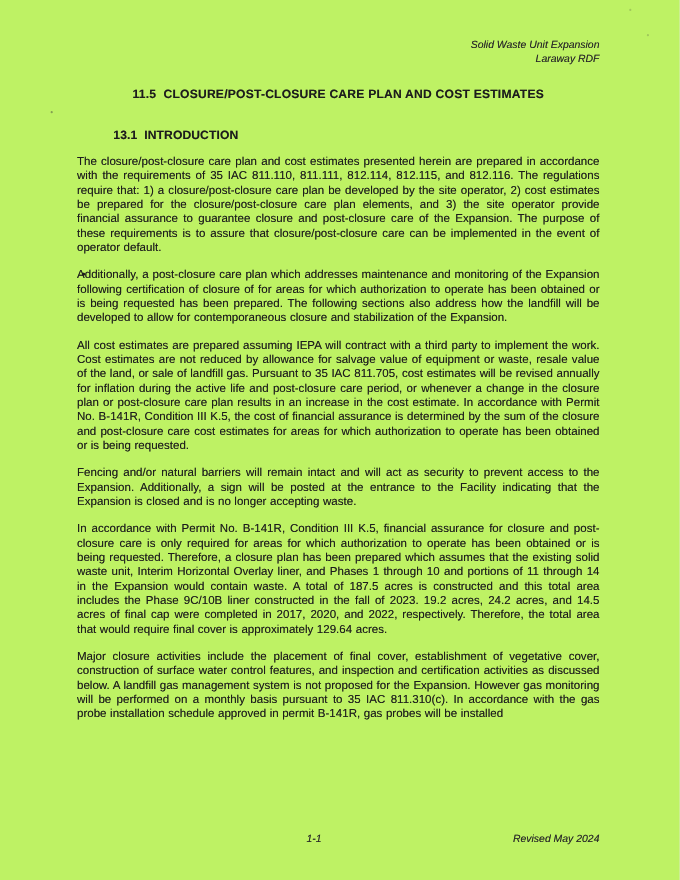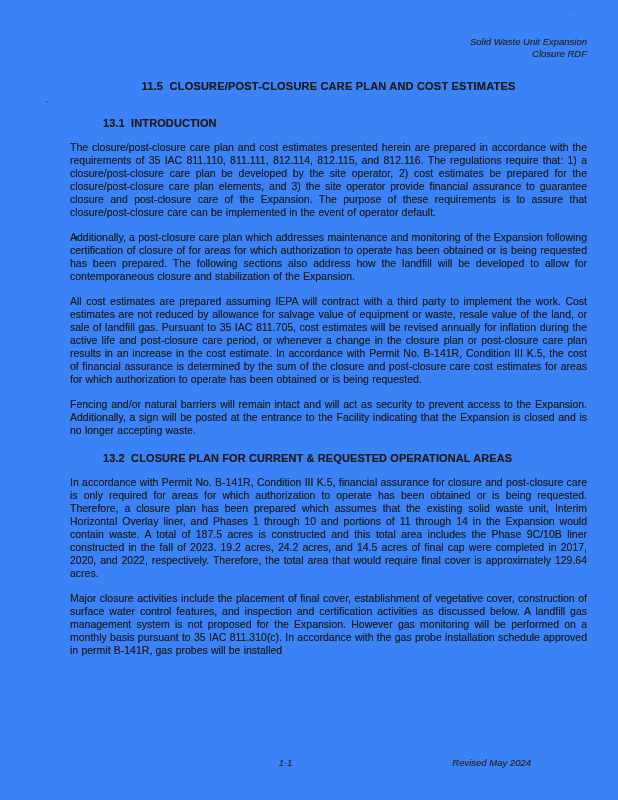--- a/index.html
+++ b/index.html
@@ -5,24 +5,24 @@
   html, body {
     margin: 0;
     padding: 0;
     background: #e8e8e8;
   }
   .page {
     position: relative;
     width: 618px;
     height: 800px;
     margin: 0 auto;
-    background: #3b82f6;
+    background: #bef264;
     overflow: hidden;
     box-sizing: border-box;
-    padding: 36px 31px 0 70px;
+    padding: 36px 73px 0 70px;
     font-family: "Liberation Sans", "DejaVu Sans", sans-serif;
     color: #1c1c1c;
     -webkit-font-smoothing: antialiased;
   }
   
   .page * {
     text-shadow: 0 0 0.45px rgba(30,30,30,0.55);
   }
   .header-right {
     text-align: right;
@@ -79,21 +79,21 @@
   }
   .footer .page-number {
     position: absolute;
     left: 0;
     right: 0;
     text-align: center;
     transform: translateX(-22px);
   }
   .footer .revision-note {
     position: absolute;
-    right: 14px;
+    right: 0;
     text-align: right;
   }
   
   .scan-artifact {
     position: absolute;
     background: rgba(60,60,60,0.45);
     border-radius: 50%;
   }
   .artifact-1 { left: 46px;  top: 101px; width: 2px; height: 2px; }
   .artifact-2 { left: 572px; top: 8px;   width: 2px; height: 2px; opacity: 0.5; }
@@ -103,41 +103,40 @@
 <body>
 
 <div class="page">
 
   <span class="scan-artifact artifact-1"></span>
   <span class="scan-artifact artifact-2"></span>
   <span class="scan-artifact artifact-3"></span>
 
   <div class="header-right">
     <div>Solid Waste Unit Expansion</div>
-    <div>Closure RDF</div>
+    <div>Laraway RDF</div>
   </div>
 
   <div class="chapter-title">11.5  CLOSURE/POST-CLOSURE CARE PLAN AND COST ESTIMATES</div>
 
   <div class="section-heading heading-131">13.1  INTRODUCTION</div>
 
   <p class="para">The closure/post-closure care plan and cost estimates presented herein are prepared in accordance with the requirements of 35 IAC 811.110, 811.111, 812.114, 812.115, and 812.116. The regulations require that: 1) a closure/post-closure care plan be developed by the site operator, 2) cost estimates be prepared for the closure/post-closure care plan elements, and 3) the site operator provide financial assurance to guarantee closure and post-closure care of the Expansion. The purpose of these requirements is to assure that closure/post-closure care can be implemented in the event of operator default.</p>
 
 
   <div class="bullet-row">
     <span class="bullet-marker">•</span>
   </div>
 
   <p class="para">Additionally, a post-closure care plan which addresses maintenance and monitoring of the Expansion following certification of closure of for areas for which authorization to operate has been obtained or is being requested has been prepared.  The following sections also address how the landfill will be developed to allow for contemporaneous closure and stabilization of the Expansion.</p>
 
   <p class="para">All cost estimates are prepared assuming IEPA will contract with a third party to implement the work.  Cost estimates are not reduced by allowance for salvage value of equipment or waste, resale value of the land, or sale of landfill gas.  Pursuant to 35 IAC 811.705, cost estimates will be revised annually for inflation during the active life and post-closure care period, or whenever a change in the closure plan or post-closure care plan results in an increase in the cost estimate.  In accordance with Permit No. B-141R, Condition III K.5, the cost of financial assurance is determined by the sum of the closure and post-closure care cost estimates for areas for which authorization to operate has been obtained or is being requested.</p>
 
   <p class="para">Fencing and/or natural barriers will remain intact and will act as security to prevent access to the Expansion.  Additionally, a sign will be posted at the entrance to the Facility indicating that the Expansion is closed and is no longer accepting waste.</p>
 
-  <div class="section-heading heading-132">13.2  CLOSURE PLAN FOR CURRENT &amp; REQUESTED OPERATIONAL AREAS</div>
 
   <p class="para">In accordance with Permit No. B-141R, Condition III K.5, financial assurance for closure and post-closure care is only required for areas for which authorization to operate has been obtained or is being requested.  Therefore, a closure plan has been prepared which assumes that the existing solid waste unit, Interim Horizontal Overlay liner, and Phases 1 through 10 and portions of 11 through 14 in the Expansion would contain waste.  A total of 187.5 acres is constructed and this total area includes the Phase 9C/10B liner constructed in the fall of 2023. 19.2 acres, 24.2 acres, and 14.5 acres of final cap were completed in 2017, 2020, and 2022, respectively.  Therefore, the total area that would require final cover is approximately 129.64 acres.</p>
 
   <p class="para">Major closure activities include the placement of final cover, establishment of vegetative cover, construction of surface water control features, and inspection and certification activities as discussed below.  A landfill gas management system is not proposed for the Expansion.  However gas monitoring will be performed on a monthly basis pursuant to 35 IAC 811.310(c). In accordance with the gas probe installation schedule approved in permit B-141R, gas probes will be installed</p>
 
   <div class="footer">
     <span class="page-number">1-1</span>
     <span class="revision-note">Revised May 2024</span>
   </div>
 

